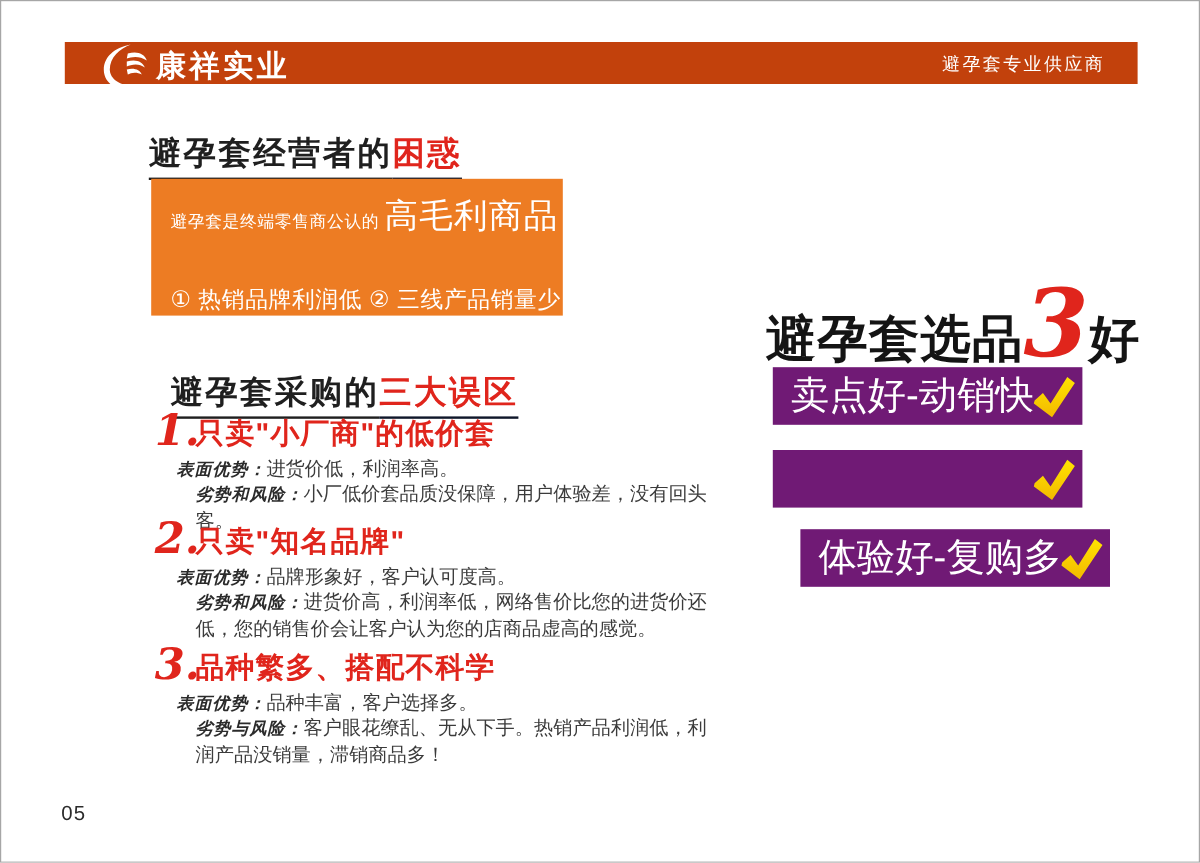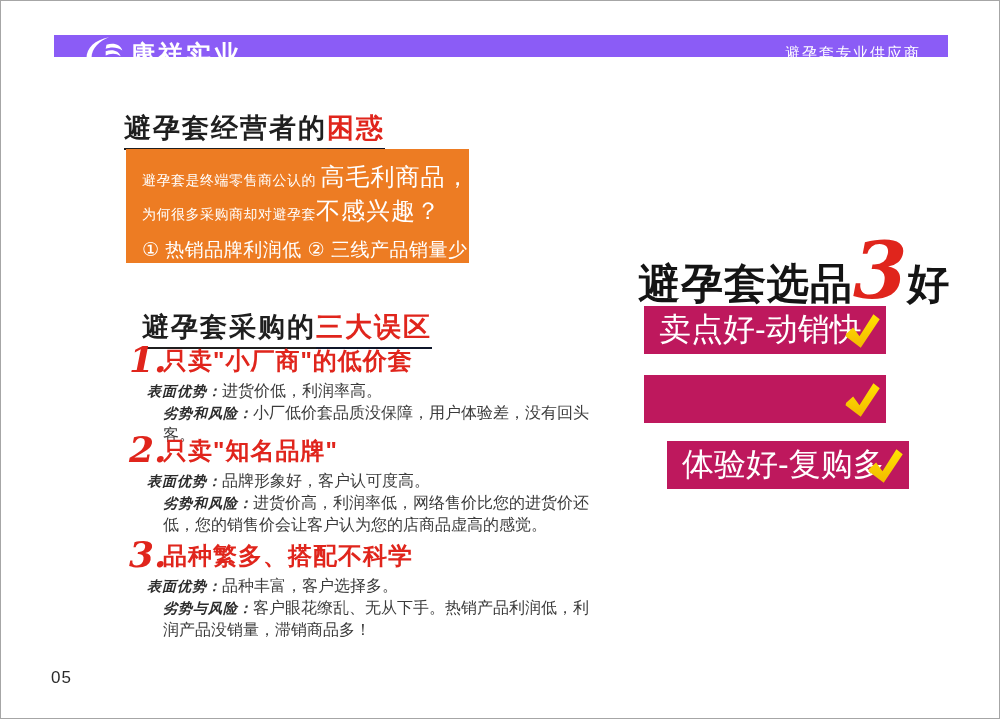--- a/index.html
+++ b/index.html
@@ -3,61 +3,61 @@
 <meta charset="utf-8">
 <style>
   html,body{margin:0;padding:0;background:#fff;}
   .page{
     position:relative;width:1000px;height:719px;background:#ffffff;
     border:1px solid #a6a6a6;box-sizing:border-box;overflow:hidden;
     font-family:"Liberation Sans","DejaVu Sans",sans-serif;
   }
 
   
-  .header-bar{position:absolute;left:53px;top:34px;width:894px;height:22px;background:#8b5cf6;}
+  .header-bar{position:absolute;left:53px;top:34px;width:894px;height:35px;background:#c2410c;}
   .logo{position:absolute;left:30px;top:0px;width:40px;height:41px;}
   .brand{position:absolute;left:76px;top:3px;font-size:25px;font-weight:bold;color:#fff;letter-spacing:3px;white-space:nowrap;}
   .tagline{position:absolute;right:27px;top:9px;font-size:15px;color:#fff;letter-spacing:2px;white-space:nowrap;text-align:right;}
 
   
   .sec-title{position:absolute;font-size:27px;font-weight:600;color:#1f1f1f;letter-spacing:2px;white-space:nowrap;}
   .t1{left:123px;top:109px;}
   .t2{left:141px;top:308px;}
   .u{padding-bottom:5px;border-bottom:2px solid #1f1f1f;}
   .u-red{color:#E0251C;border-bottom:2px solid #0f172a;padding-bottom:5px;}
 
   
   .confusion-box{position:absolute;left:125px;top:148px;width:343px;height:114px;background:#ED7C23;color:#fff;}
   .cb-line{position:absolute;left:16px;white-space:nowrap;}
   .cb1{top:12px;}
   .cb2{top:46px;}
   .cb3{top:88px;font-size:19px;letter-spacing:0.5px;}
   .cb-small{font-size:14px;letter-spacing:0.5px;}
-  .cb-big{font-size:24px;letter-spacing:1px;}
+  .cb-big{font-size:28px;letter-spacing:1px;}
 
   
   .mistake{position:absolute;left:128px;width:462px;}
   .m1{top:341px;} .m2{top:431px;} .m3{top:536px;}
   .m-num{position:absolute;left:0;top:-4px;font-family:"DejaVu Serif","Liberation Serif",serif;
          font-style:italic;font-weight:bold;font-size:36px;color:#E0251C;}
   .m-head{position:absolute;left:34px;top:3px;font-size:24px;font-weight:bold;color:#E0251C;letter-spacing:1px;white-space:nowrap;}
   .m-pro{position:absolute;left:18px;top:39px;white-space:nowrap;text-align:right;}
   .m-con{position:absolute;left:34px;top:60px;width:430px;line-height:22px;}
   .m-label{font-style:italic;font-weight:bold;font-size:14px;color:#2b2b2b;letter-spacing:1px;
            font-family:"DejaVu Serif","Liberation Serif",serif;}
   .m-text{font-size:16px;color:#3b3b3b;}
 
   
   .sel-title{position:absolute;left:637px;top:224px;white-space:nowrap;}
   .sel-prefix{font-size:42px;font-weight:bold;color:#141414;letter-spacing:1px;margin-top:40px;}
   .sel-num{font-size:78px;font-weight:bold;font-style:italic;color:#E0251C;
            font-family:"DejaVu Serif","Liberation Serif",serif;}
   .sel-suffix{font-size:42px;font-weight:bold;color:#141414;}
 
-  .benefit{position:absolute;left:643px;width:242px;height:48px;background:#be185d;color:#fff;}
+  .benefit{position:absolute;left:643px;width:242px;height:48px;background:#701a75;color:#fff;padding-left:16px;}
   .b1{top:305px;} .b2{top:374px;} .b3{top:440px;margin-left:23px;}
   .benefit-label{position:absolute;left:15px;top:50%;transform:translateY(-50%);font-size:32px;white-space:nowrap;}
   .check{position:absolute;right:5px;top:5px;width:38px;height:38px;}
 
   
   .page-num{position:absolute;left:50px;top:667px;font-size:17px;color:#2b2b2b;letter-spacing:1px;}
 </style>
 </head>
 <body>
 
@@ -85,23 +85,20 @@
     <span class="tagline">避孕套专业供应商</span>
   </div>
 
   <div class="sec-title t1">
     <span class="u">避孕套经营者的</span><span class="u-red">困惑</span>
   </div>
 
   <div class="confusion-box">
     <div class="cb-line cb1">
       <span class="cb-small">避孕套是终端零售商公认的 </span><span class="cb-big">高毛利商品，</span>
-    </div>
-    <div class="cb-line cb2">
-      <span class="cb-small">为何很多采购商却对避孕套</span><span class="cb-big">不感兴趣？</span>
     </div>
     <div class="cb-line cb3">① 热销品牌利润低 ② 三线产品销量少</div>
   </div>
 
   <div class="sec-title t2">
     <span class="u">避孕套采购的</span><span class="u-red">三大误区</span>
   </div>
 
   <div class="mistake m1">
     <span class="m-num">1.</span>

